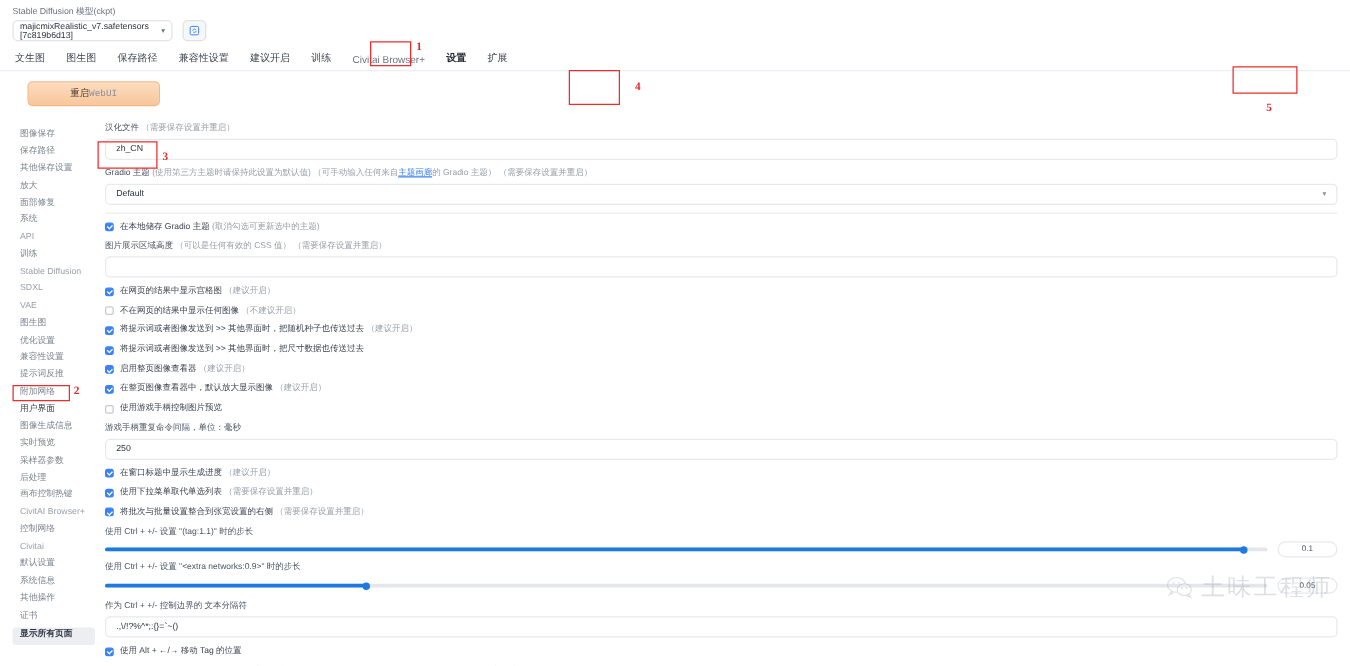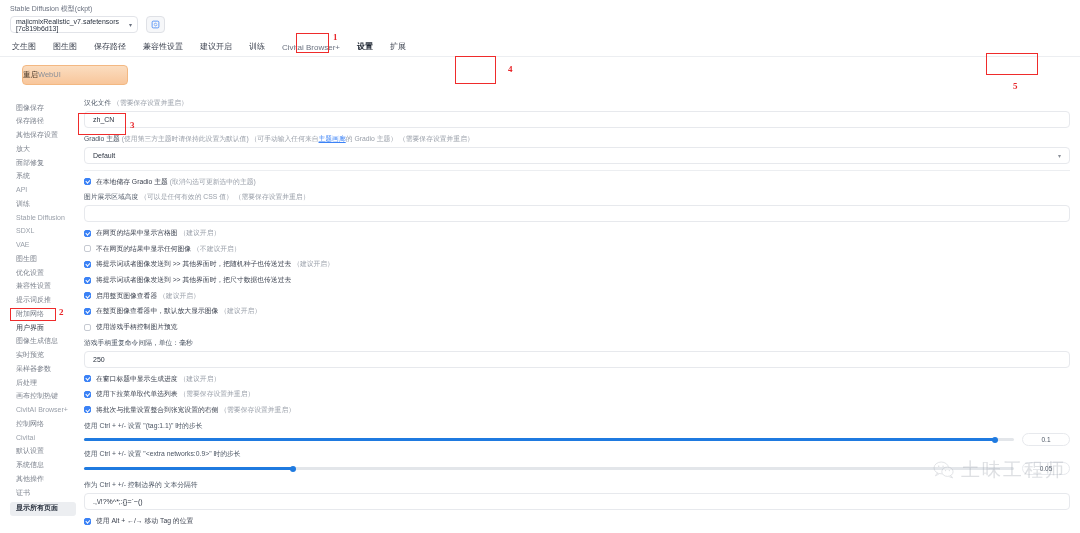--- a/index.html
+++ b/index.html
@@ -52,21 +52,21 @@
     flex: 1 1 auto; height:20px; border-radius:4px;
     background: linear-gradient(180deg,#fbddc0 0%, #f8c69b 100%);
     border:1px solid #f3b882;
     display:flex; align-items:center; justify-content:center;
     position:relative;
   }
   .orange-right {
     width: 106px; height:20px; margin-left:12px; border-radius:4px;
     background: linear-gradient(180deg,#fbddc0 0%, #f8c69b 100%);
     border:1px solid #f3b882;
-    display:flex; align-items:center; justify-content:flex-start;
+    display:flex; align-items:center; justify-content:center;font-family:Liberation Mono, monospace;
   }
   .btn-text { font-size:7.5px; color:#4a3a2b; }
   .btn-text .gray { color:#8a8f98; }
   .save-pos { position:absolute; left:443px; top:0; height:20px; display:flex; align-items:center; }
 
   
   .redbox { position:absolute; border:1.6px solid #ef2b2b; box-sizing:border-box; pointer-events:none; z-index:40; }
   .rednum { position:absolute; color:#e8262a; font-size:9px; font-weight:bold; z-index:41; font-family:"Liberation Serif", serif; }
 
   

